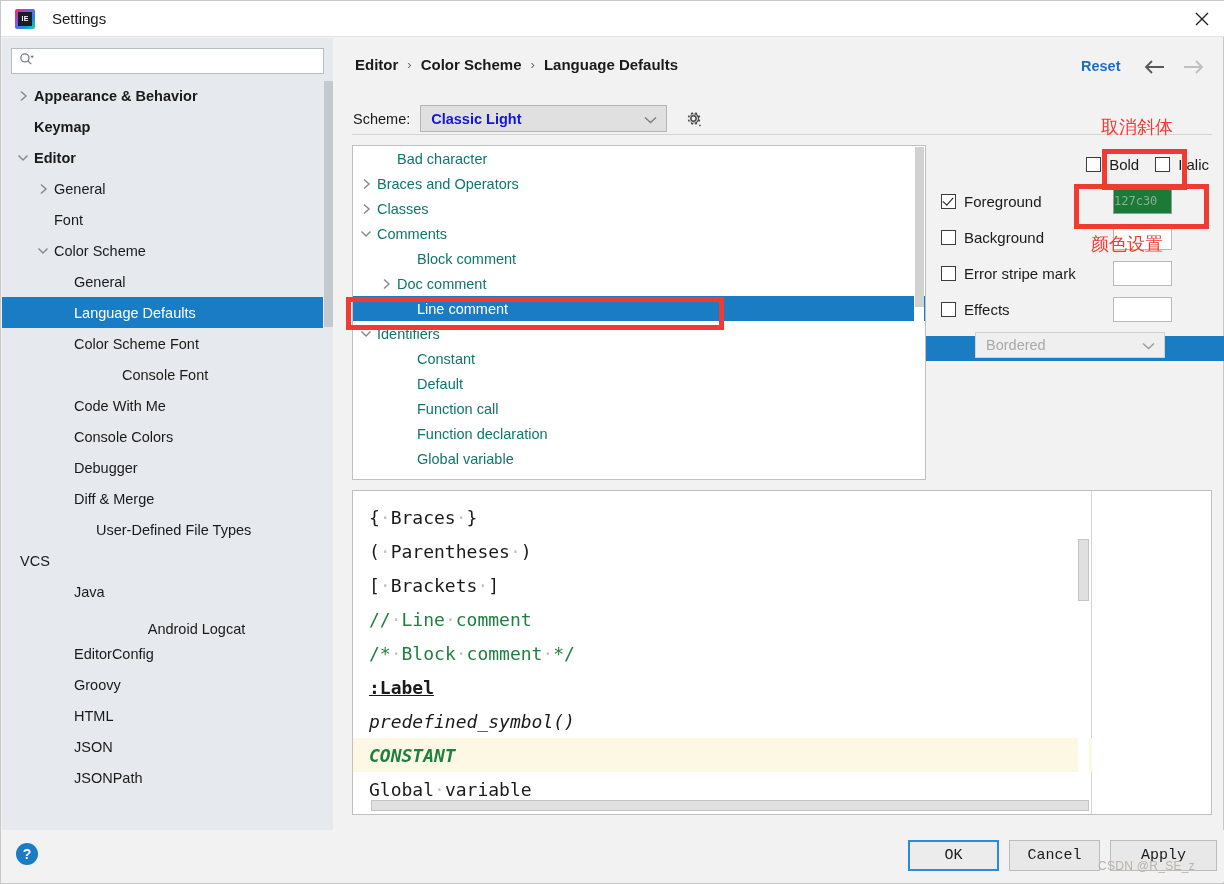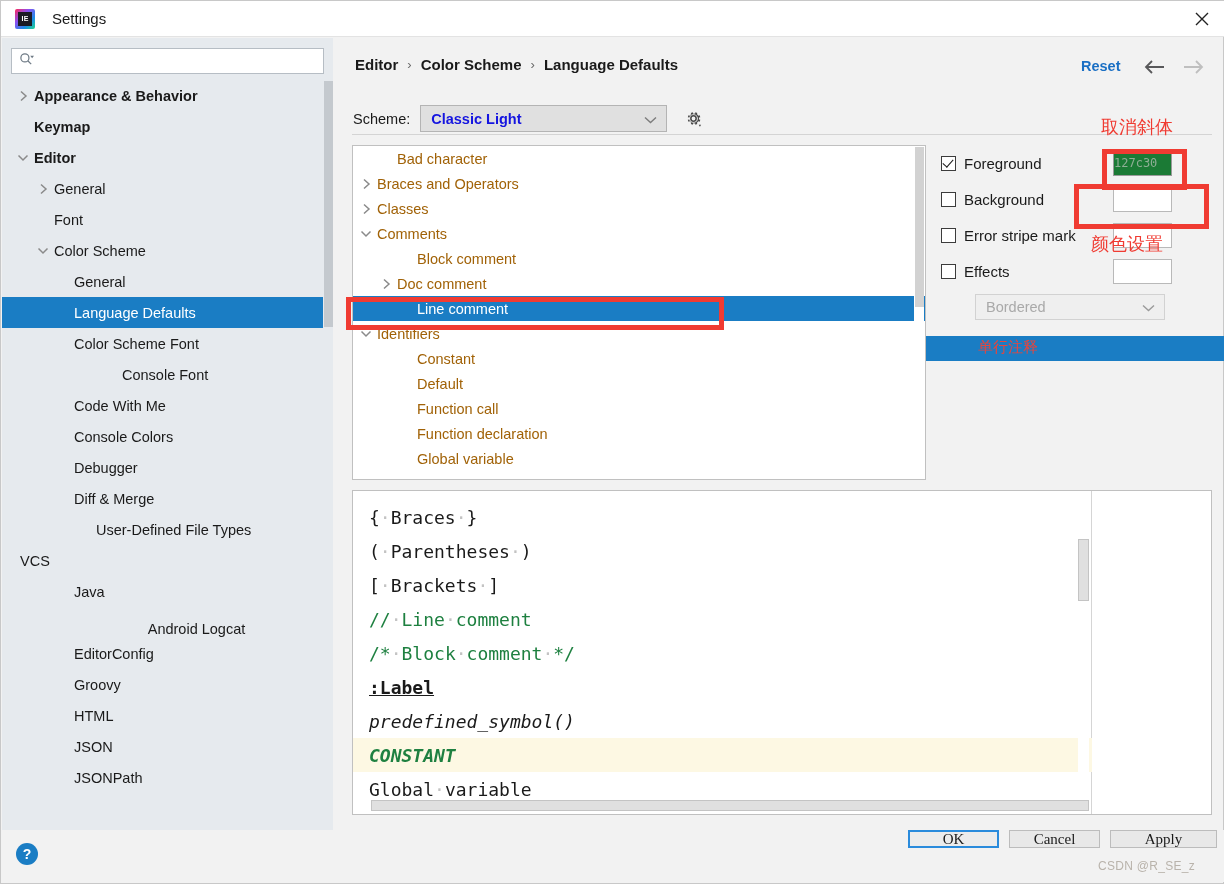--- a/index.html
+++ b/index.html
@@ -153,21 +153,21 @@
   .attr-panel {
     position: absolute; top: 107px; left: 19px;
     width: 574px; height: 335px;
     background: #ffffff;
     border: 1px solid #c0c0c0;
     overflow: hidden;
   }
   .attr-item {
     height: 25px;
     display: flex; align-items: center;
-    font-size: 14.5px; color: #a16207;
+    font-size: 14.5px; color: #0f766e;
     padding-left: 6px;
     white-space: nowrap;
     position: relative;
   }
   .attr-item.selected { background: #1a7dc4; color: #ffffff; }
   .attr-sb-track {
     position: absolute; right: 1px; top: 1px;
     width: 10px; height: 333px; background: #ffffff;
   }
   .attr-sb-thumb {
@@ -289,27 +289,27 @@
     position: absolute; left: 14px; top: 13px;
     width: 22px; height: 22px;
     border-radius: 50%;
     background: #1a7dc4;
     color: #ffffff;
     display: flex; align-items: center; justify-content: center;
     font-size: 14px; font-weight: bold;
     font-family: "Liberation Sans", sans-serif;
   }
   .btn {
-    position: absolute; top: 0;
-    height: 18px;
+    position: absolute; top: 10px;
+    height: 31px;
     background: #e8e8e8;
     border: 1px solid #bcbcbc;
     display: flex; align-items: center; justify-content: center;
     font-size: 15px; color: #1a1a1a;
-    font-family: Liberation Serif, serif;
+    font-family: Liberation Mono, monospace;
   }
   .btn.ok { left: 906px; width: 91px; border: 2px solid #2a8bdc; background: #ececec; }
   .btn.cancel { left: 1007px; width: 91px; }
   .btn.apply { left: 1108px; width: 107px; }
 
   
   .redbox {
     position: absolute;
     border: 5px solid #f03b32;
     pointer-events: none;
@@ -704,20 +704,26 @@
       <div class="attr-sb-track"></div>
       <div class="attr-sb-thumb"></div>
     </div>
 
     <div class="sel-ext">
       <span class="cn">单行注释</span>
     </div>
 
     <div class="opts">
 
+      <div class="opt-row" style="justify-content:flex-end; padding-right:4px; height:38px;">
+        <span class="cbx" id="cb-bold"></span>
+        <span class="opt-label">Bold</span>
+        <span class="cbx" id="cb-italic" style="margin-left:16px;"></span>
+        <span class="opt-label">Italic</span>
+      </div>
 
       <div class="opt-row">
         <span class="cbx checked"></span>
         <span class="opt-label">Foreground</span>
         <span class="swatch filled" id="fg-swatch" style="position: absolute; left: 172px; background: rgb(27, 122, 53);">
           <span id="fg-swatch-text" style="color: rgb(143, 174, 149);">127c30</span>
         </span>
       </div>
 
       <div class="opt-row">

